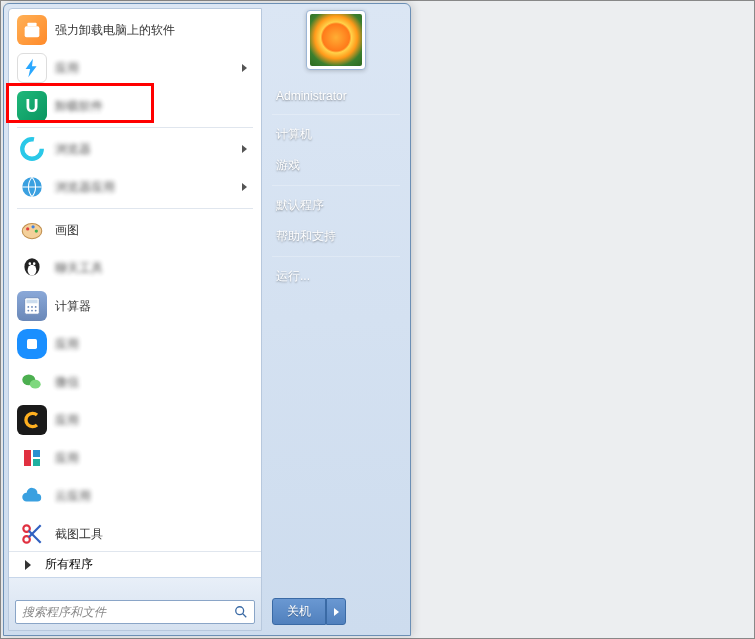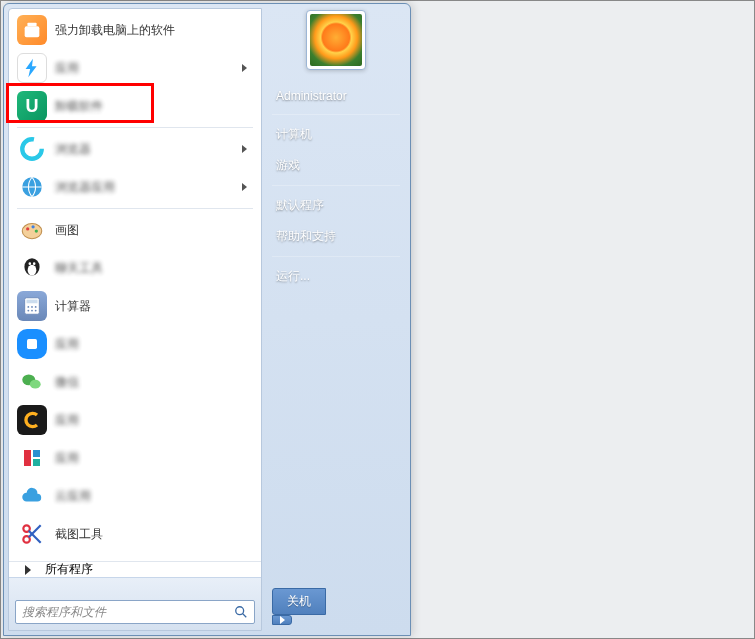--- a/index.html
+++ b/index.html
@@ -96,21 +96,21 @@
       border: 3px solid #ff0000;
       pointer-events: none;
       z-index: 50;
     }
     .all-programs-row {
       display: flex;
       align-items: center;
       padding: 4px 10px;
       cursor: pointer;
       border-top: 1px solid #e0e6ee;
-      height: 16px;
+      height: 26px;
     }
     .all-programs-arrow {
       width: 0; height: 0;
       border-top: 5px solid transparent;
       border-bottom: 5px solid transparent;
       border-left: 6px solid #333;
       margin-right: 14px;
       margin-left: 6px;
     }
     .search-row {
@@ -173,21 +173,20 @@
       left: 0; right: 0; top: 0; bottom: 0;
       background: linear-gradient(to bottom, #5a8fd6 0%, #4a7fc6 50%, #5a8fd6 100%);
       z-index: -1;
       border-radius: 0 4px 0 0;
     }
     .shutdown-row {
       position: absolute;
       bottom: 10px;
       left: 10px;
       display: flex;
-      flex-direction: column;
     }
     .shutdown-btn {
       background: linear-gradient(to bottom, #6a98d2, #5080bd);
       border: 1px solid #3a6aa5;
       color: #fff;
       padding: 4px 14px;
       font-size: 12px;
       border-radius: 3px 0 0 3px;
       cursor: pointer;
       text-shadow: 0 1px 1px rgba(0,0,0,0.3);

